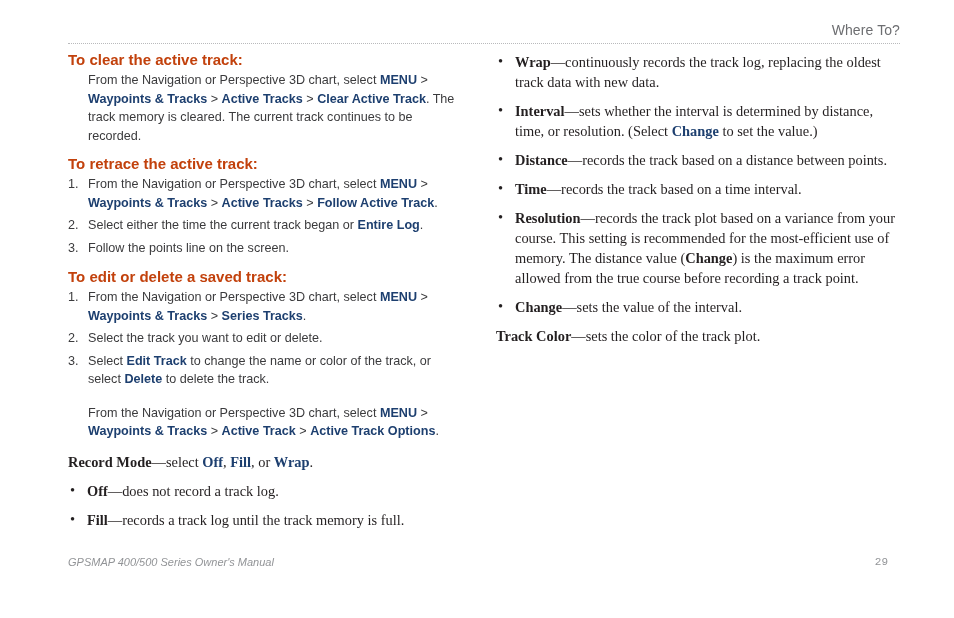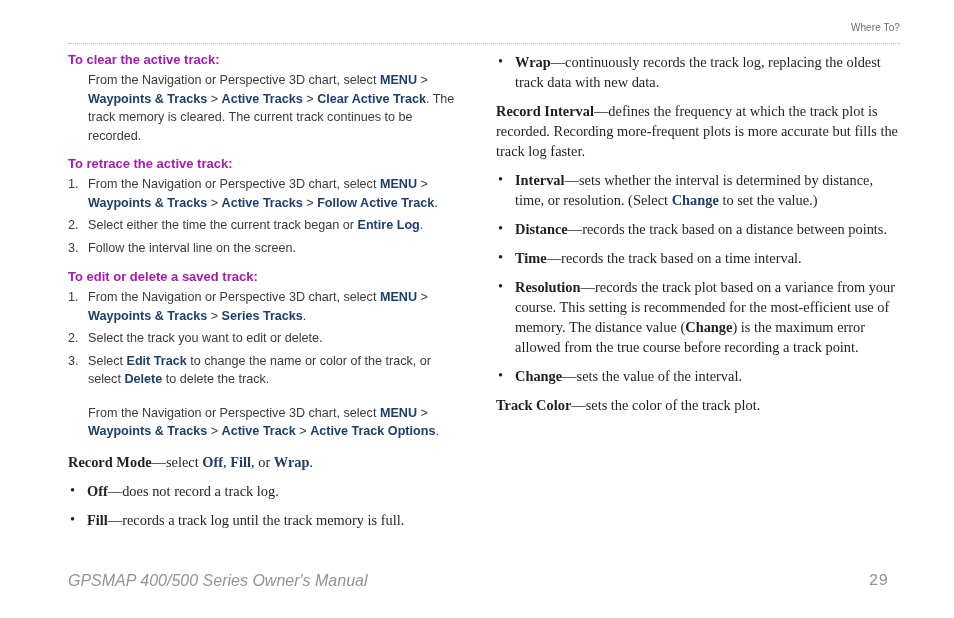--- a/index.html
+++ b/index.html
@@ -22,21 +22,21 @@
     left: 68px;
     top: 22px;
     width: 832px;
     height: 22px;
   }
   .header-title {
     position: absolute;
     right: 0;
     top: 0;
     font-family: "Liberation Sans", sans-serif;
-    font-size: 10px;
+    font-size: 14px;
     color: #6d6e71;
     letter-spacing: .1px;
     white-space: nowrap;
   }
   .header-rule {
     position: absolute;
     left: 0;
     right: 0;
     top: 21px;
     border-top: 1px dotted #b9babc;
@@ -53,23 +53,23 @@
   .col {
     position: absolute;
     top: 0;
   }
   .col-left  { left: 68px;  width: 396px; }
   .col-right { left: 496px; width: 404px; }
 
   
   .proc { font-family: "Liberation Sans", sans-serif; }
   .proc-title {
-    font-size: 13px;
+    font-size: 15px;
     font-weight: bold;
-    color: #a21caf;
+    color: #c2410c;
     line-height: 16px;
     margin: 0 0 3px 0;
   }
   .proc-body {
     font-size: 12.6px;
     line-height: 18.5px;
     color: #3b3b3d;
     margin: 0 0 0 20px;
   }
   .proc-list {
@@ -124,25 +124,25 @@
 
   
   .ui { color: #1d3f6f; font-weight: bold; margin-top: 36px; }
   .bk { color: #231f20; font-weight: bold; }
   .sep { color: #3b3b3d; font-weight: normal; }
 
   
   .page-footer {
     position: absolute;
     left: 68px;
-    bottom: 30px;
+    bottom: 46px;
     width: 832px;
     height: 16px;
     font-family: "Liberation Sans", sans-serif;
-    font-size: 16px;
+    font-size: 11px;
     color: #929497;
     text-align: right;
   }
   .footer-manual {
     position: absolute;
     left: 0;
     top: 0;
     font-style: italic;
     white-space: nowrap;
   }
@@ -170,21 +170,21 @@
       <div class="proc-body"><span>From the Navigation or Perspective 3D chart, select </span><span class="ui">MENU</span><span class="sep"> &gt; </span><span class="ui">Waypoints &amp; Tracks</span><span class="sep"> &gt; </span><span class="ui">Active Tracks</span><span class="sep"> &gt; </span><span class="ui">Clear Active Track</span><span>. The track memory is cleared. The current track continues to be recorded.</span></div>
     </div>
 
     <div class="block-gap"></div>
 
     <div class="proc">
       <div class="proc-title">To retrace the active track:</div>
       <ol class="proc-list">
         <li><span class="num">1.</span><span>From the Navigation or Perspective 3D chart, select </span><span class="ui">MENU</span><span class="sep"> &gt; </span><span class="ui">Waypoints &amp; Tracks</span><span class="sep"> &gt; </span><span class="ui">Active Tracks</span><span class="sep"> &gt; </span><span class="ui">Follow Active Track</span><span>.</span></li>
         <li><span class="num">2.</span><span>Select either the time the current track began or </span><span class="ui">Entire Log</span><span>.</span></li>
-        <li><span class="num">3.</span><span>Follow the interval line on the screen.</span></li>
+        <li><span class="num">3.</span><span>Follow the points line on the screen.</span></li>
       </ol>
     </div>
 
     <div class="block-gap-sm"></div>
 
     <div class="proc">
       <div class="proc-title">To edit or delete a saved track:</div>
       <ol class="proc-list">
         <li><span class="num">1.</span><span>From the Navigation or Perspective 3D chart, select </span><span class="ui">MENU</span><span class="sep"> &gt; </span><span class="ui">Waypoints &amp; Tracks</span><span class="sep"> &gt; </span><span class="ui">Series Tracks</span><span>.</span></li>
         <li><span class="num">2.</span><span>Select the track you want to edit or delete.</span></li>
@@ -209,21 +209,20 @@
     </div>
 
   </div>
 
   <div class="col col-right ref">
 
     <ul class="ref-list">
       <li><span class="dot">•</span><span class="bk">Wrap</span><span>—continuously records the track log, replacing the oldest track data with new data.</span></li>
     </ul>
 
-    <p><span class="bk">Record Interval</span><span>—defines the frequency at which the track plot is recorded. Recording more-frequent plots is more accurate but fills the track log faster.</span></p>
 
     <ul class="ref-list">
       <li><span class="dot">•</span><span class="bk">Interval</span><span>—sets whether the interval is determined by distance, time, or resolution. (Select </span><span class="ui">Change</span><span> to set the value.)</span></li>
       <li><span class="dot">•</span><span class="bk">Distance</span><span>—records the track based on a distance between points.</span></li>
       <li><span class="dot">•</span><span class="bk">Time</span><span>—records the track based on a time interval.</span></li>
       <li><span class="dot">•</span><span class="bk">Resolution</span><span>—records the track plot based on a variance from your course. This setting is recommended for the most-efficient use of memory. The distance value (</span><span class="bk">Change</span><span>) is the maximum error allowed from the true course before recording a track point.</span></li>
       <li><span class="dot">•</span><span class="bk">Change</span><span>—sets the value of the interval.</span></li>
     </ul>
 
     <p><span class="bk">Track Color</span><span>—sets the color of the track plot.</span></p>

